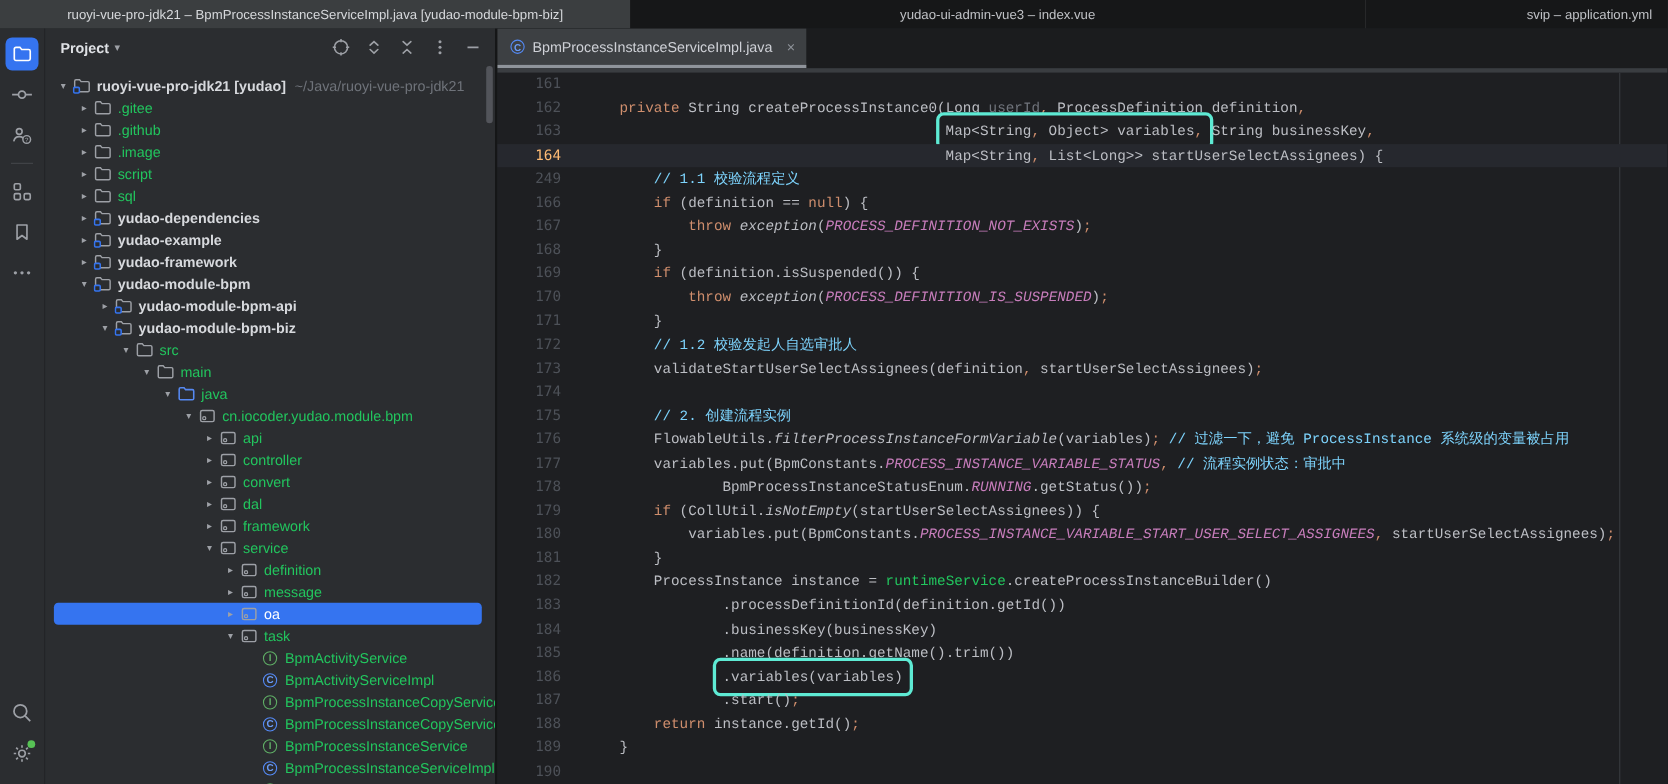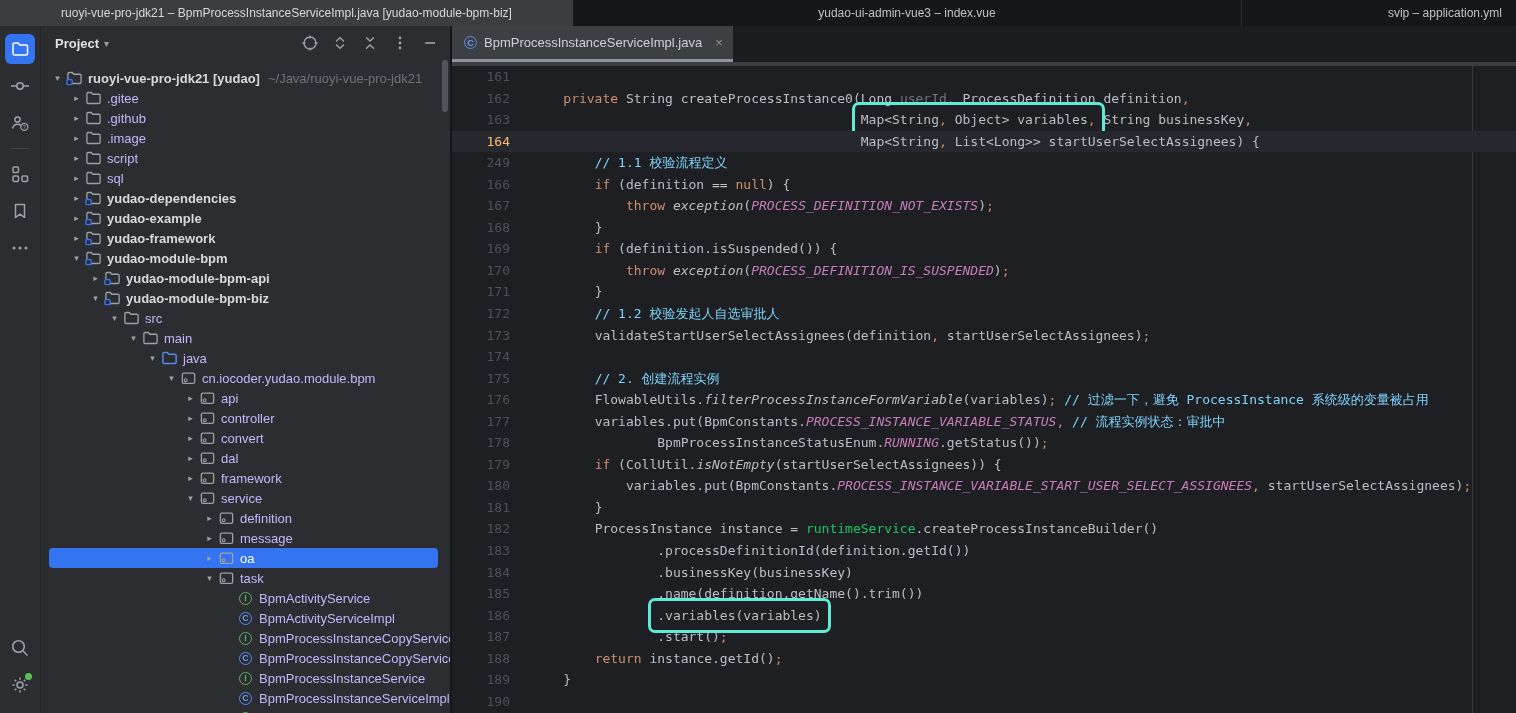--- a/index.html
+++ b/index.html
@@ -34,42 +34,42 @@
   .panel-title-chev { color:#9da0a6; font-size:10px; margin-left:5px; }
   .panel-actions { margin-left:auto; display:flex; align-items:center; gap:10px; color:#9da0a6; }
   .pa-btn { width:20px; height:20px; display:flex; align-items:center; justify-content:center; cursor:pointer; }
   .tree { flex:1; padding-top:8px; overflow:hidden; position:relative; }
   .tree-row { height:20px; display:flex; align-items:center; white-space:nowrap; font-size:13px; color:#bcbec4; cursor:pointer; position:relative; }
   .tree-row .rowbg { position:absolute; left:8px; right:12px; top:0; bottom:0; border-radius:4px; }
   .tree-row.selected .rowbg { background:#3574f0; }
   .tree-row > * { position:relative; }
   .chev { width:17px; flex:none; display:flex; align-items:center; justify-content:center; color:#9da0a6; font-size:9px; }
   .t-icon { width:17px; height:16px; flex:none; display:flex; align-items:center; justify-content:center; margin-right:5px; }
-  .t-label { color:#c4b5fd; }
+  .t-label { color:#22c55e; }
   .t-label.bold { font-weight:700; color:#d7d9dd; }
   .tree-row.selected .t-label { color:#ffffff; }
   .t-hint { color:#6f737a; margin-left:8px; }
   .ring-icon { width:13px; height:13px; border-radius:50%; display:flex; align-items:center; justify-content:center; font-size:9px; font-weight:700; font-family:"Liberation Sans",sans-serif; }
   .ring-i { border:1.5px solid #5fad65; color:#5fad65; }
   .ring-c { border:1.5px solid #548af7; color:#6a9bf7; }
   .tree-scroll { position:absolute; right:2px; top:34px; width:6px; height:52px; border-radius:3px; background:#595c61; opacity:.85; }
 
   
   .editor { flex:1; display:flex; flex-direction:column; min-width:0; background:#1e1f22; }
   .tabbar { height:36px; background:#1b1c1e; display:flex; align-items:flex-end; flex:none; }
   .tab { height:36px; background:#3d4043; display:flex; align-items:center; padding:0 10px 0 12px; gap:7px; color:#ced0d6; font-size:13px; border-bottom:3px solid #8f949b; cursor:pointer; }
   .tab-close { color:#8f939a; font-size:13px; margin-left:6px; cursor:pointer; }
   .tab-strip { height:4px; background:#3a3d41; flex:none; }
   .code-area { flex:1; position:relative; overflow:hidden; font-family:"DejaVu Sans Mono","Liberation Mono",monospace; font-size:13px; line-height:21.55px; }
   .margin-guide { position:absolute; left:1020px; top:0; bottom:0; width:1px; background:#393b40; }
   .cl { display:flex; white-space:pre; position:relative; }
   .cl.caret { background:#26282e; }
   .g { width:58px; flex:none; text-align:right; color:#4d5158; user-select:none; }
   .cl.caret .g { color:#fdba74; }
-  .code { padding-left:22px; flex:1; color:#bcbec4; }
+  .code { padding-left:22px; flex:1; color:#bcbec4;font-family:Liberation Mono, monospace; }
   .tk-k { color:#cf8e6d; }
   .tk-c { color:#7dd3fc; }
   .tk-n { color:#c77dbb; font-style:italic; }
   .tk-f { color:#22c55e; }
   .tk-u { color:#70747c; }
   .tk-p { color:#cf8e6d; }
   .tk-i { font-style:italic; }
   .hlbox { border:3px solid #5eead4; border-radius:7px; padding:7px 6px; margin-left:-9px; margin-right:-9px; }
 </style>
 </head>

